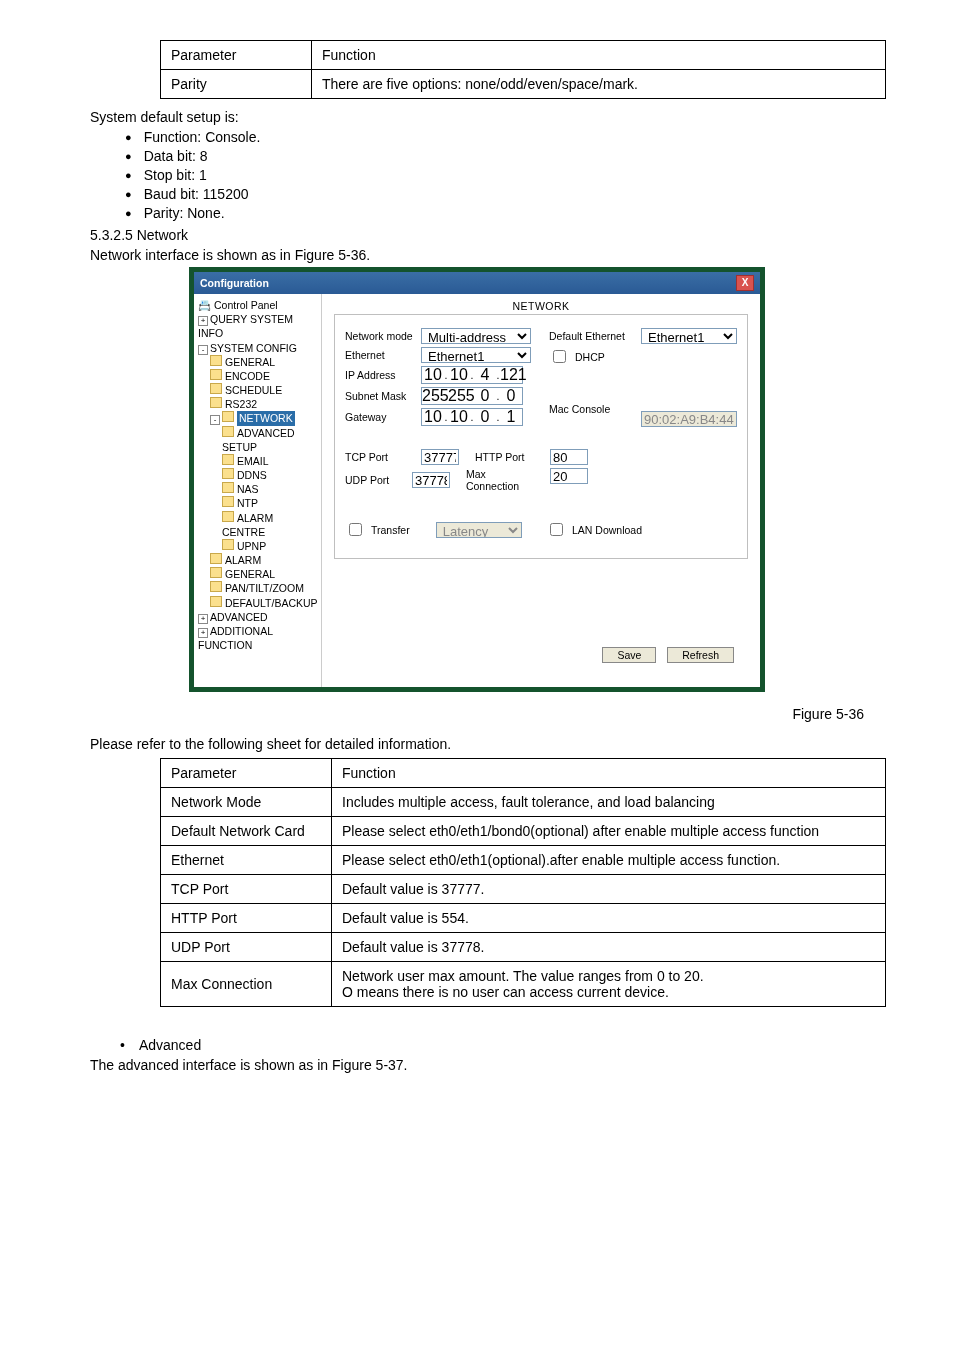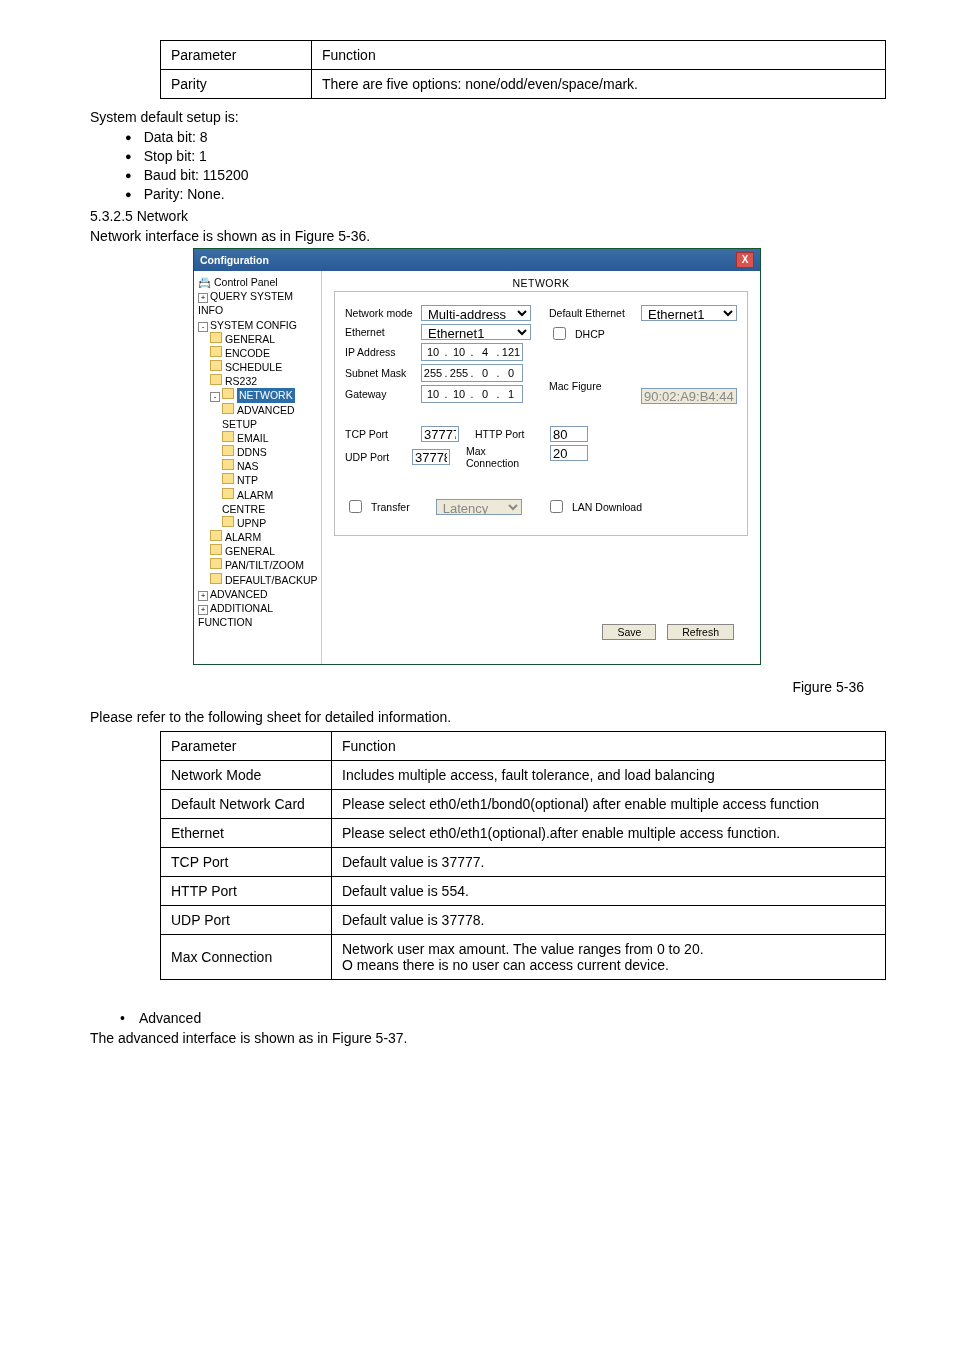--- a/index.html
+++ b/index.html
@@ -8,39 +8,39 @@
 .intro{margin:4px 0 4px 0}
 ul.bullets{list-style:none;padding-left:35px;margin:4px 0}
 ul.bullets li{margin:3px 0}
 ul.bullets li::before{content:"●";margin-right:12px;font-size:11px;vertical-align:1px}
 .sechead{margin:6px 0 0 0}
 .figcap{text-align:right;margin:14px 0}
 .closing{margin:10px 0 6px 0}
 .bullet-solo{margin:30px 0 2px 30px}
 .bullet-solo::before{content:"•";margin-right:14px}
 
-.cfgwin{width:566px;margin:4px auto 0 auto;border:1px solid #14532d;background:#7f1d1d;font-size:10.5px;font-family:Tahoma,Arial,sans-serif}
+.cfgwin{width:566px;margin:4px auto 0 auto;border:5px solid #14532d;background:#7f1d1d;font-size:10.5px;font-family:Tahoma,Arial,sans-serif}
 .titlebar{background:linear-gradient(#3a6ea5,#2a5a95);color:#fff;padding:3px 6px;display:flex;justify-content:space-between;align-items:center;font-weight:700}
 .closebtn{background:#d9534f;color:#fff;width:16px;height:14px;text-align:center;line-height:13px;font-weight:700;border:1px solid #a03030;font-size:10px}
 .cfgbody{display:flex;background:#fff}
 .treepane{width:148px;border-right:1px solid #ccc;padding:4px 2px 4px 4px;font-size:10.5px;line-height:1.35}
 .tree ul{list-style:none;margin:0;padding-left:12px}
 .tree>ul{padding-left:0}
 .ticon{display:inline-block;width:10px;height:9px;margin-right:3px;vertical-align:0;background:#fbe08d;border:1px solid #c9a84a}
 .exp{display:inline-block;width:8px;height:8px;border:1px solid #888;text-align:center;line-height:7px;font-size:8px;margin-right:2px;background:#fff}
 .sel{background:#2a6da8;color:#fff;padding:0 2px;display:inline-block}
 .mainpane{flex:1;padding:8px 12px 16px 12px;position:relative}
 .grouptitle{position:absolute;top:6px;left:50%;transform:translateX(-50%);font-size:10.5px;letter-spacing:.5px}
 .grp{border:1px solid #bfbfbf;margin-top:12px;padding:10px 10px 16px 10px}
 .row{display:flex;align-items:center;margin:3px 0;gap:6px}
 .lbl{width:70px}
 .inp{border:1px solid #7f9db9;background:#fff;height:16px;font-size:13px;padding:0 2px;box-sizing:border-box}
 .sel2{width:110px}
 .ipbox{display:flex;border:1px solid #7f9db9;background:#fff;height:16px;align-items:center}
-.ipseg{width:22px;text-align:center;font-size:11px}
+.ipseg{width:22px;text-align:center;font-size:16px}
 .ipdot{width:4px;text-align:center}
 .dis{background:#ece9d8;color:#888}
 .btnrow{text-align:right;padding:8px 14px;border-top:none}
 .wbtn{border:1px solid #888;background:#ece9d8;padding:1px 14px;font-size:10.5px;margin-left:8px}
 .cb{margin-right:3px}
 .small{width:38px}
 </style>
 </head>
 <body>
 
@@ -52,20 +52,21 @@
       </tr>
 <tr>
         <td>Parity</td>
         <td>There are five options: none/odd/even/space/mark.</td>
       </tr>
 </tbody>
   </table>
 
 <div class="intro">System default setup is:</div>
 <ul class="bullets">
+<li>Function: Console.</li>
 <li>Data bit: 8</li>
 <li>Stop bit: 1</li>
 <li>Baud bit: 115200</li>
 <li>Parity: None.</li>
 </ul>
 
 <div class="sechead">5.3.2.5  Network</div>
 <div class="intro">Network interface is shown as in Figure 5-36.</div>
 
 <div class="cfgwin">
@@ -159,21 +160,21 @@
             <div class="row">
                 <span style="width:86px">Default Ethernet</span>
                 <select class="inp" style="width:96px"><option>Ethernet1</option></select>
               </div>
             <div class="row">
                 <input type="checkbox" class="cb" style="">
                 <span>DHCP</span>
               </div>
             <div style="height:18px"></div>
             <div class="row">
-                <span style="width:86px">Mac Figure</span>
+                <span style="width:86px">Mac Console</span>
                 <input class="inp dis" style="width: 96px; margin-top: 21px;" value="90:02:A9:B4:44:74">
               </div>
           </div>
         </div>
         <div style="display:flex;gap:18px;margin-top:16px">
           <div style="flex:1">
             <div class="row">
                 <span class="lbl">TCP Port</span>
                 <input class="inp small" value="37777" style="">
                 <span style="margin-left:10px">HTTP Port</span>

